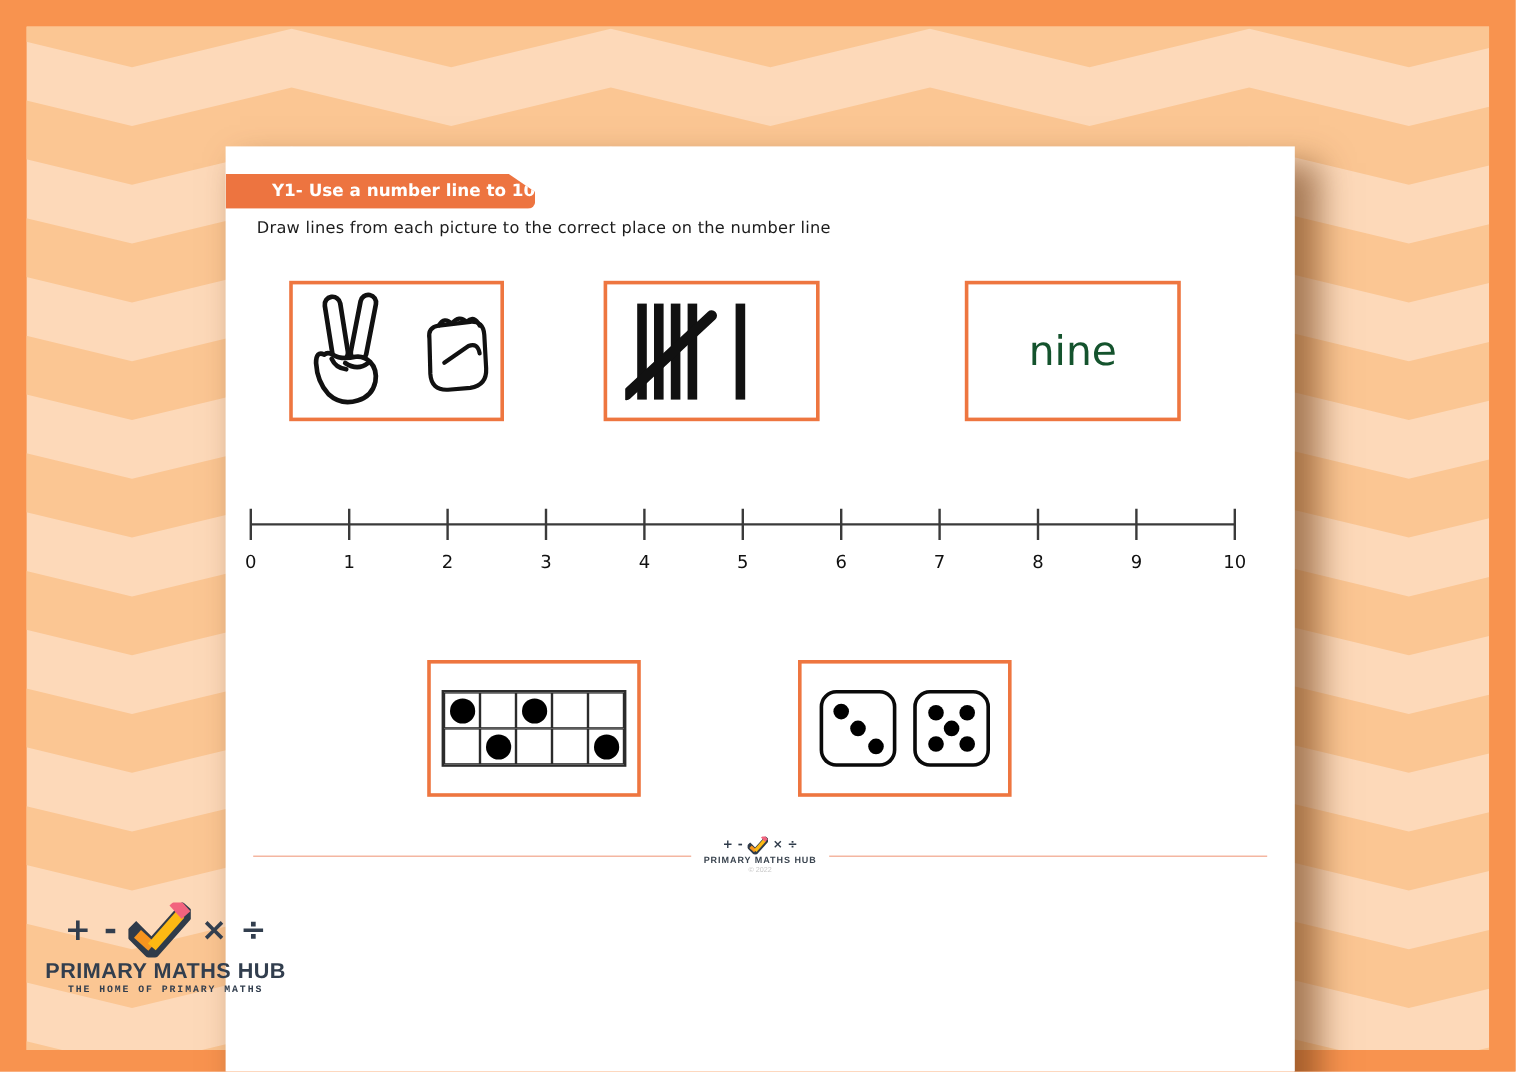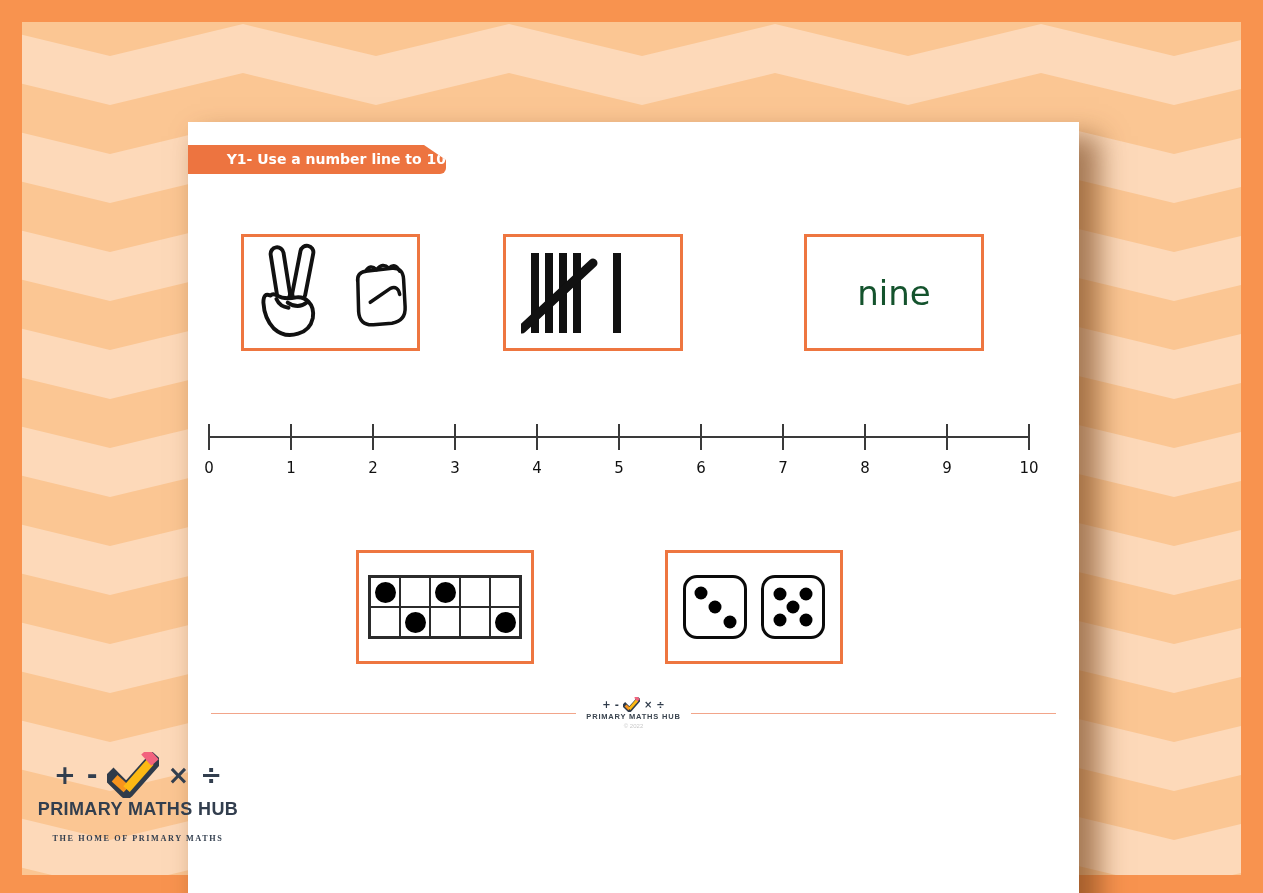--- a/index.html
+++ b/index.html
@@ -62,21 +62,21 @@
   }
   .ws-footer .rule{flex:1;height:1px;background:#F2A58A;}
   .ws-logo{display:flex;flex-direction:column;align-items:center;line-height:1.1;}
   .ws-logo .sym-row{display:flex;align-items:center;gap:4px;font-weight:bold;font-size:10px;color:#2F3B4A;}
   .ws-logo .brand{font-family:"Liberation Sans",sans-serif;font-weight:bold;font-size:7.5px;letter-spacing:0.8px;color:#3a444f;margin-top:1px;}
   .ws-logo .copyright{font-family:"Liberation Sans",sans-serif;font-size:6px;color:#c9c9c9;margin-top:2px;}
   
   .big-logo{position:absolute;left:38px;top:752px;width:200px;display:flex;flex-direction:column;align-items:center;color:#323E4E;}
   .big-logo .sym-row{display:flex;align-items:center;gap:11px;height:46px;font-size:26px;font-weight:bold;}
   .big-logo .brand{font-family:"Liberation Sans",sans-serif;font-weight:bold;font-size:18px;letter-spacing:0.4px;margin-top:1px;white-space:nowrap;}
-  .big-logo .tagline{font-family:Liberation Serif, serif;font-weight:bold;font-size:8.2px;letter-spacing:1.6px;margin-top:14px;white-space:nowrap;}
+  .big-logo .tagline{font-family:Liberation Mono, monospace;font-weight:bold;font-size:8.2px;letter-spacing:1.6px;margin-top:1px;white-space:nowrap;}
   .hand-svg{display:block;}
 </style>
 </head>
 <body>
 
 <div class="page">
 
   <svg id="chevron-svg" width="1219" height="853" viewBox="22 22 1219 853">
       <rect x="22" y="22" width="1219" height="853" fill="#FDD9B9"></rect>
       <polygon points="22,-112.2 110,-91.0 243,-123.0 376,-91.0 509,-123.0 642,-91.0 775,-123.0 908,-91.0 1041,-123.0 1174,-91.0 1241,-107.1 1241,-58.1 1174,-42.0 1041,-74.0 908,-42.0 775,-74.0 642,-42.0 509,-74.0 376,-42.0 243,-74.0 110,-42.0 22,-63.2" fill="#FBC693"></polygon>
@@ -91,20 +91,21 @@
       <polygon points="22,769.8 110,791.0 243,759.0 376,791.0 509,759.0 642,791.0 775,759.0 908,791.0 1041,759.0 1174,791.0 1241,774.9 1241,823.9 1174,840.0 1041,808.0 908,840.0 775,808.0 642,840.0 509,808.0 376,840.0 243,808.0 110,840.0 22,818.8" fill="#FBC693"></polygon>
       <polygon points="22,867.8 110,889.0 243,857.0 376,889.0 509,857.0 642,889.0 775,857.0 908,889.0 1041,857.0 1174,889.0 1241,872.9 1241,921.9 1174,938.0 1041,906.0 908,938.0 775,906.0 642,938.0 509,906.0 376,938.0 243,906.0 110,938.0 22,916.8" fill="#FBC693"></polygon>
     </svg>
 
   <div class="card">
 
     <div class="banner">
       <span>Y1- Use a number line to 10</span>
     </div>
 
+    <div class="instruction">Draw lines from each picture to the correct place on the number line</div>
 
     <div class="pic-box box-hands">
       <svg class="hand-svg" width="78" height="100" viewBox="0 0 90 110">
         <g fill="#fff" stroke="#111" stroke-width="4.5" stroke-linejoin="round">
           <rect x="24" y="2" width="15" height="62" rx="7.5" transform="rotate(-9 31.5 33)"></rect>
           <rect x="50" y="0" width="15" height="64" rx="7.5" transform="rotate(11 57.5 32)"></rect>
           <path d="M20 58 Q12 54 12 66 Q13 84 24 96 Q36 107 52 102 Q66 98 69 84 Q71 72 64 65 Q58 59 50 60 Q36 63 28 58 Q23 55 20 58 Z"></path>
         </g>
         <path d="M40 66 Q52 74 62 66" fill="none" stroke="#111" stroke-width="4.5" stroke-linecap="round"></path>
         <path d="M27 62 Q31 71 41 72" fill="none" stroke="#111" stroke-width="4.5" stroke-linecap="round"></path>

